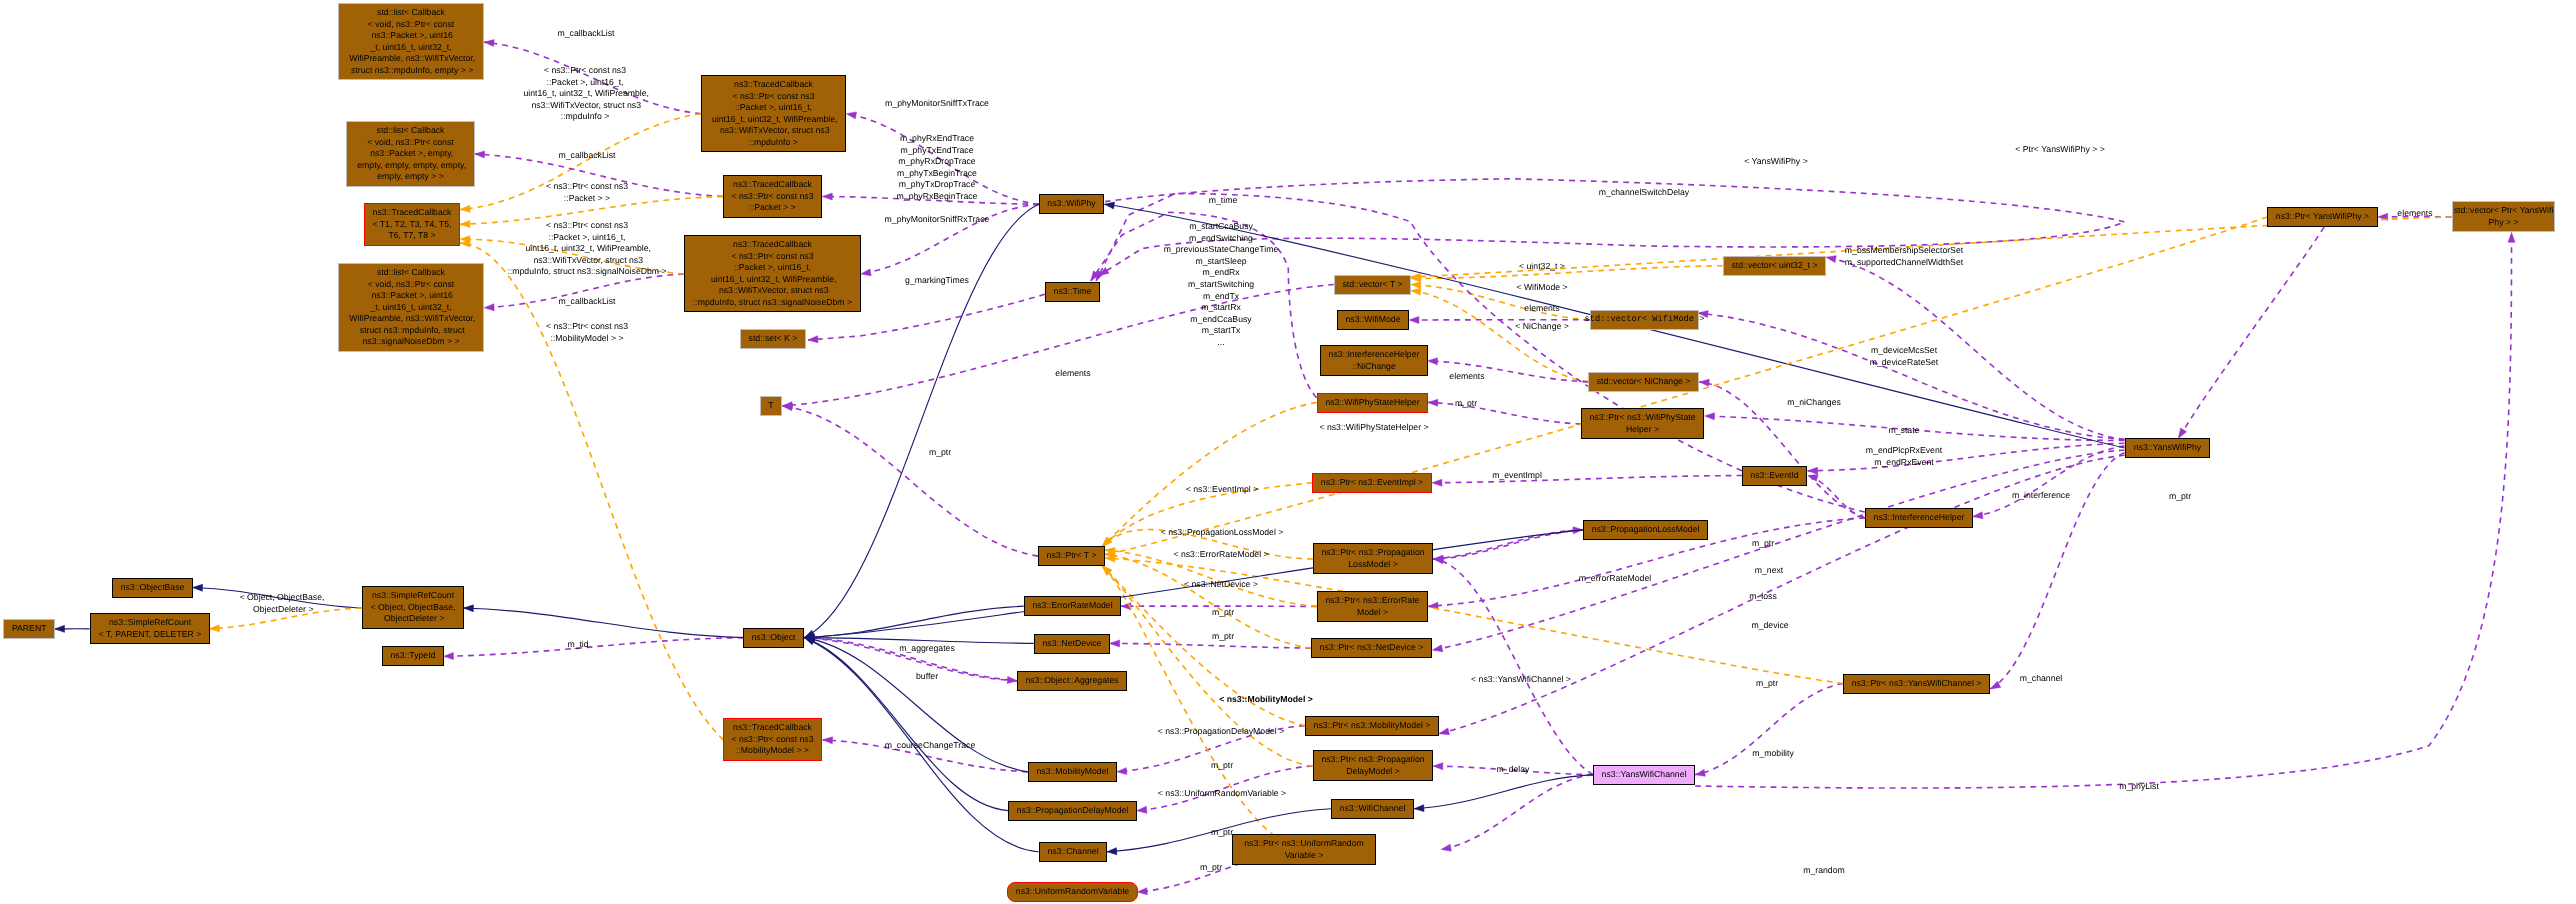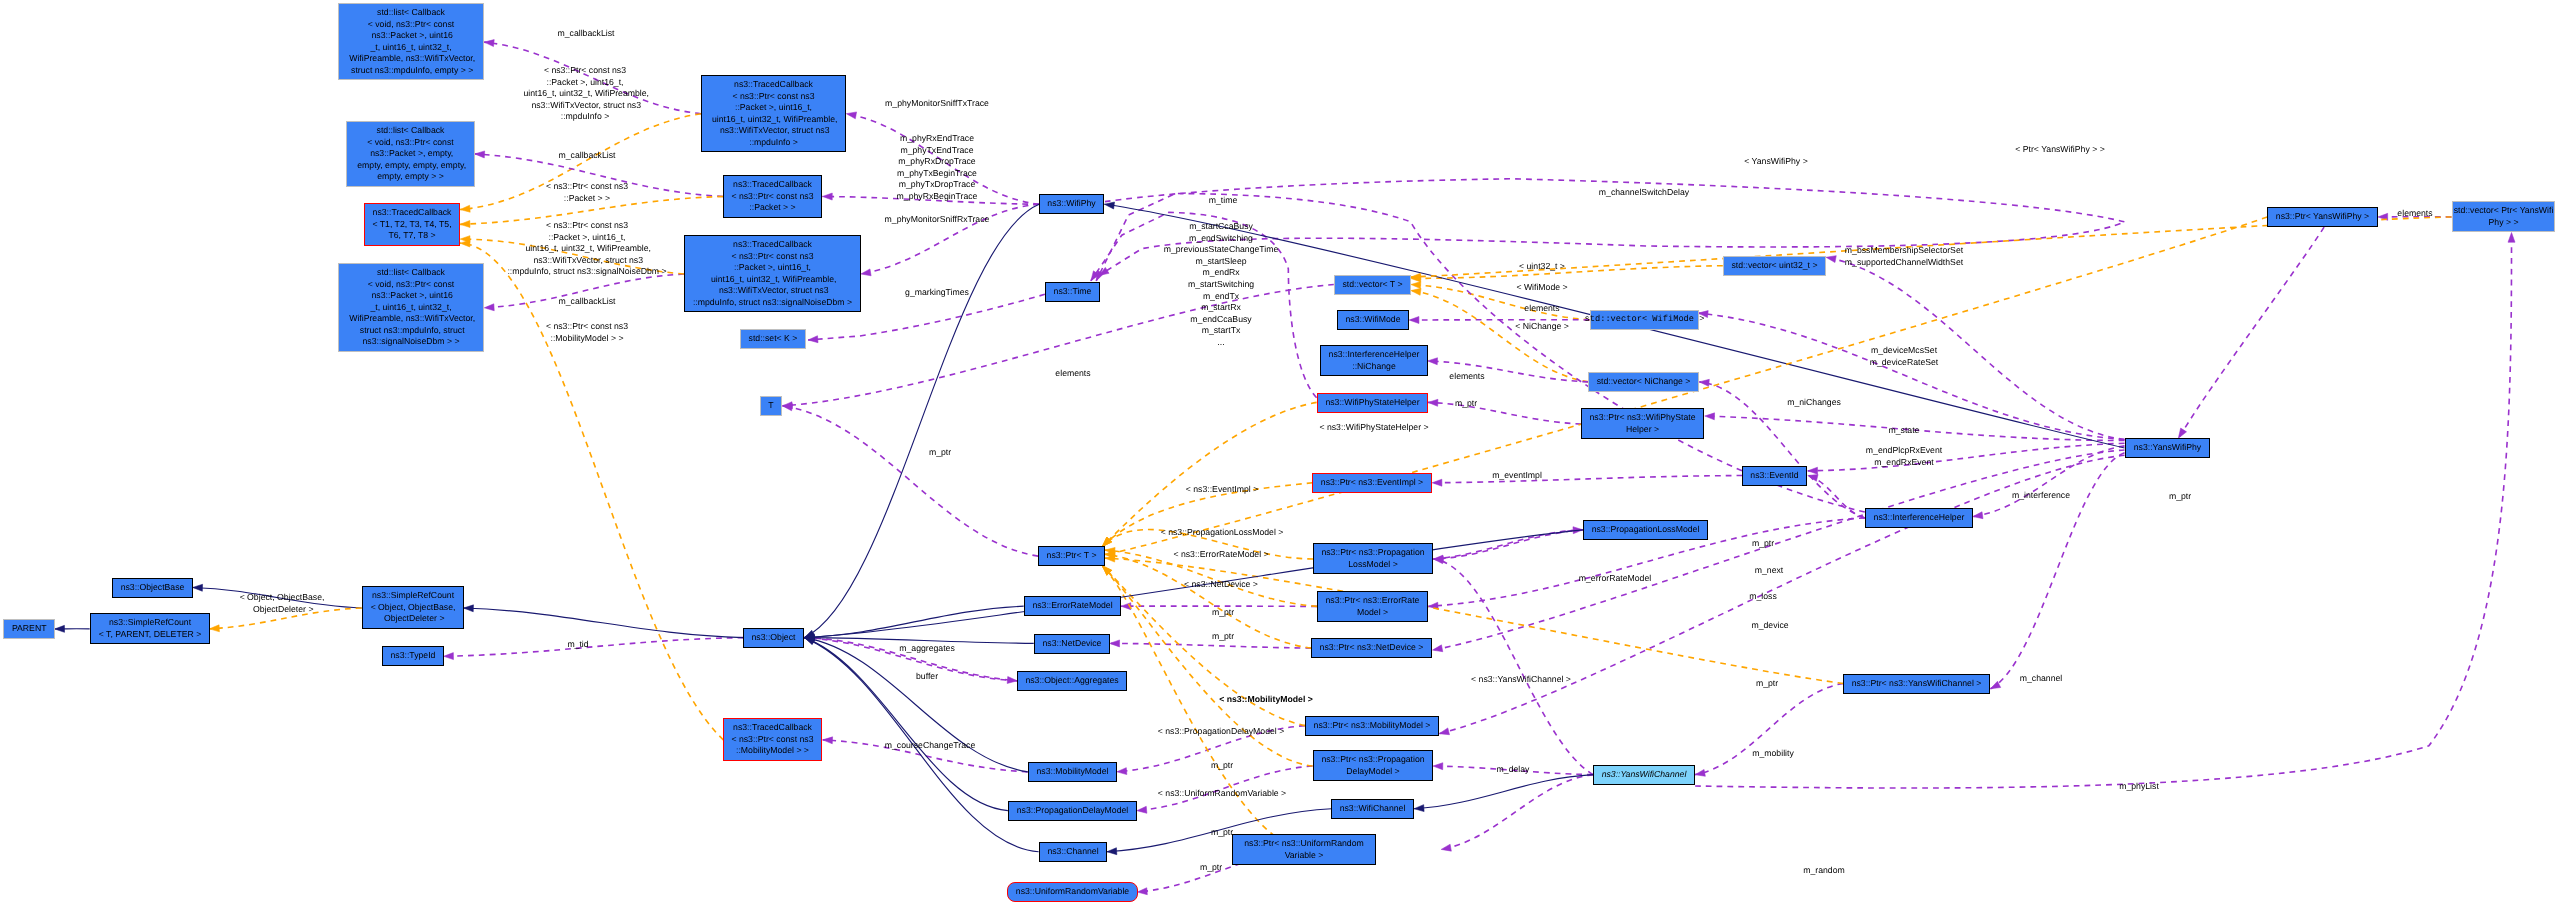--- a/index.html
+++ b/index.html
@@ -25,21 +25,21 @@
     left: 0;
     top: 0;
     width: 2576px;
     height: 905px;
     display: block;
     shape-rendering: geometricPrecision;
   }
   .node-box {
     position: absolute;
     box-sizing: border-box;
-    background: #3b82f6;
+    background: #a16207;
     border: 0.7px solid #000000;
     font-family: "Liberation Sans", sans-serif;
     font-size: 8.7px;
     line-height: 11.5px;
     color: #000000;
     text-align: center;
     white-space: pre;
     display: flex;
     flex-direction: column;
     justify-content: center;
@@ -47,22 +47,21 @@
     z-index: 3;
   }
   .node-box.style-grey {
     border: 0.7px solid #bfbfbf;
   }
   .node-box.style-red {
     border: 0.7px solid #ff0000;
   }
   .node-box.style-highlight {
     border: 1.3px solid #000000;
-    background: #7dd3fc;
-    font-style: italic;
+    background: #f0abfc;
   }
   .node-line {
     display: block;
     height: 11.5px;
   }
   .edge-label {
     position: absolute;
     font-family: "Liberation Sans", sans-serif;
     font-size: 8.7px;
     line-height: 11.6px;
@@ -444,21 +443,21 @@
   <div id="label-layer">
       <div class="edge-label" style="left: 586px; top: 28px;"><span>m_callbackList</span></div>
       <div class="edge-label" style="left: 585px; top: 65px;"><span>&lt; ns3::Ptr&lt; const ns3</span><span>::Packet &gt;, uint16_t,</span><span> uint16_t, uint32_t, WifiPreamble,</span><span> ns3::WifiTxVector, struct ns3</span><span>::mpduInfo &gt;</span></div>
       <div class="edge-label" style="left: 937px; top: 98px;"><span>m_phyMonitorSniffTxTrace</span></div>
       <div class="edge-label" style="left: 587px; top: 150px;"><span>m_callbackList</span></div>
       <div class="edge-label" style="left: 587px; top: 181px;"><span>&lt; ns3::Ptr&lt; const ns3</span><span>::Packet &gt; &gt;</span></div>
       <div class="edge-label" style="left: 937px; top: 133px;"><span>m_phyRxEndTrace</span><span>m_phyTxEndTrace</span><span>m_phyRxDropTrace</span><span>m_phyTxBeginTrace</span><span>m_phyTxDropTrace</span><span>m_phyRxBeginTrace</span></div>
       <div class="edge-label" style="left: 587px; top: 296px;"><span>m_callbackList</span></div>
       <div class="edge-label" style="left: 587px; top: 220px;"><span>&lt; ns3::Ptr&lt; const ns3</span><span>::Packet &gt;, uint16_t,</span><span> uint16_t, uint32_t, WifiPreamble,</span><span> ns3::WifiTxVector, struct ns3</span><span>::mpduInfo, struct ns3::signalNoiseDbm &gt;</span></div>
       <div class="edge-label" style="left: 937px; top: 214px;"><span>m_phyMonitorSniffRxTrace</span></div>
-      <div class="edge-label" style="left: 937px; top: 287px;"><span>g_markingTimes</span></div>
+      <div class="edge-label" style="left: 937px; top: 275px;"><span>g_markingTimes</span></div>
       <div class="edge-label" style="left: 1644px; top: 187px;"><span>m_channelSwitchDelay</span></div>
       <div class="edge-label" style="left: 587px; top: 321px;"><span>&lt; ns3::Ptr&lt; const ns3</span><span>::MobilityModel &gt; &gt;</span></div>
       <div class="edge-label" style="left: 930px; top: 740px;"><span>m_courseChangeTrace</span></div>
       <div class="edge-label" style="left: 940px; top: 447px;"><span>m_ptr</span></div>
       <div class="edge-label" style="left: 1542px; top: 261px;"><span>&lt; uint32_t &gt;</span></div>
       <div class="edge-label" style="left: 1542px; top: 282px;"><span>&lt; WifiMode &gt;</span></div>
       <div class="edge-label" style="left: 1542px; top: 321px;"><span>&lt; NiChange &gt;</span></div>
       <div class="edge-label" style="left: 1542px; top: 303px;"><span>elements</span></div>
       <div class="edge-label" style="left: 1467px; top: 371px;"><span>elements</span></div>
       <div class="edge-label" style="left: 1466px; top: 398px;"><span>m_ptr</span></div>

